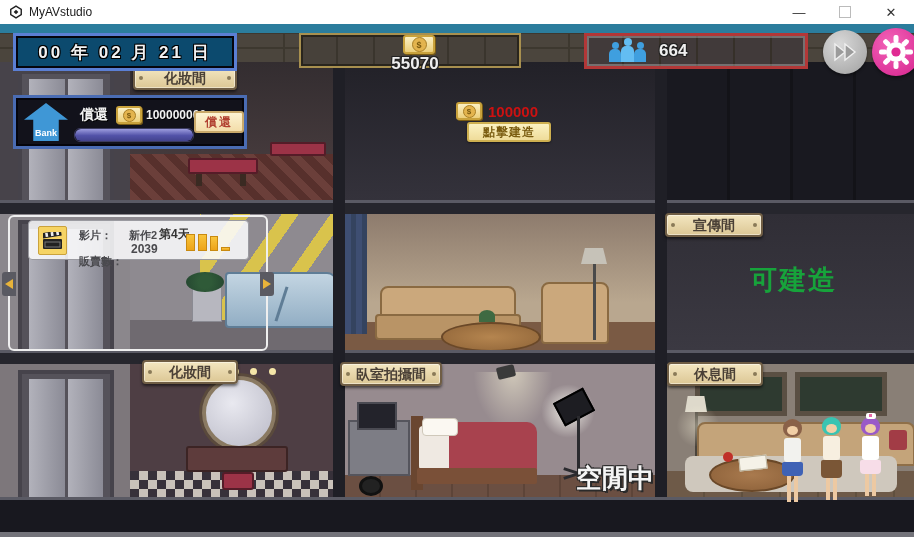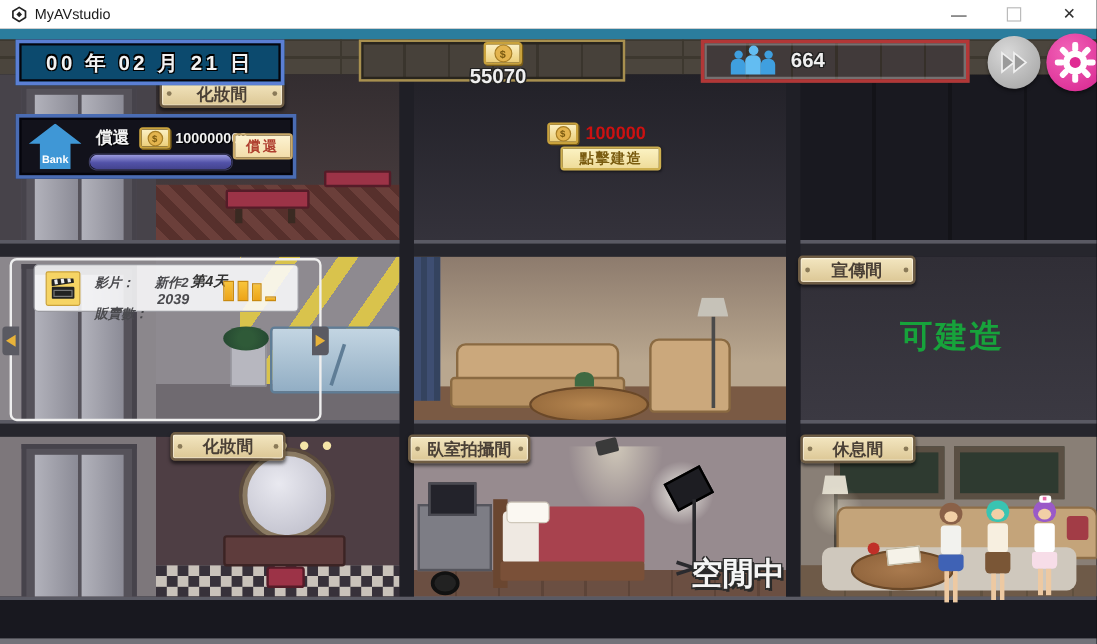--- a/index.html
+++ b/index.html
@@ -94,21 +94,21 @@
   .bank-fill{width:100%;height:100%;background:linear-gradient(#9c9cde,#5252a8 55%,#43438e);border-radius:6px;}
   .repay-btn{position:absolute;left:178px;top:13px;width:50px;height:22px;background:linear-gradient(#fdf3d2,#f3ddaa);
     border:2px solid #c9a96a;border-radius:3px;color:#b04030;font-size:12px;font-weight:bold;
     letter-spacing:2px;display:flex;align-items:center;justify-content:center;box-sizing:border-box;}
 
   
   .film-panel{position:absolute;left:28px;top:196px;width:219px;height:38px;background:rgba(250,250,252,.88);
     border:1px solid #9a9aa0;border-radius:4px;z-index:10;}
   .clap-icon{position:absolute;left:9px;top:5px;width:27px;height:27px;background:#f6d464;border:1px solid #caa23c;
     border-radius:2px;display:flex;align-items:center;justify-content:center;}
-  .film-row{position:absolute;font-size:11px;color:#4a4a4e;font-weight:bold;font-style:italic;}
+  .film-row{position:absolute;font-size:11px;color:#4a4a4e;font-weight:bold;}
   .sales-bars{position:absolute;left:157px;top:11px;width:44px;height:19px;display:flex;gap:3px;align-items:flex-end;}
   .sbar{width:9px;background:linear-gradient(#f8c43c,#eda418);border:1px solid #c98a10;box-sizing:border-box;}
 
   
   .build-cost{position:absolute;left:488px;top:79px;font-size:15px;font-weight:bold;color:#cc1111;z-index:8;}
   .build-btn{position:absolute;left:452px;top:98px;width:84px;height:20px;background:linear-gradient(#fbf2c2,#efdc9a);
     border:2px solid #ceb050;border-radius:3px;color:#7a5c10;font-size:12px;font-weight:bold;letter-spacing:1px;
     display:flex;align-items:center;justify-content:center;z-index:8;box-sizing:border-box;
     box-shadow:0 1px 2px rgba(0,0,0,.5);margin-left:15px;}
 

